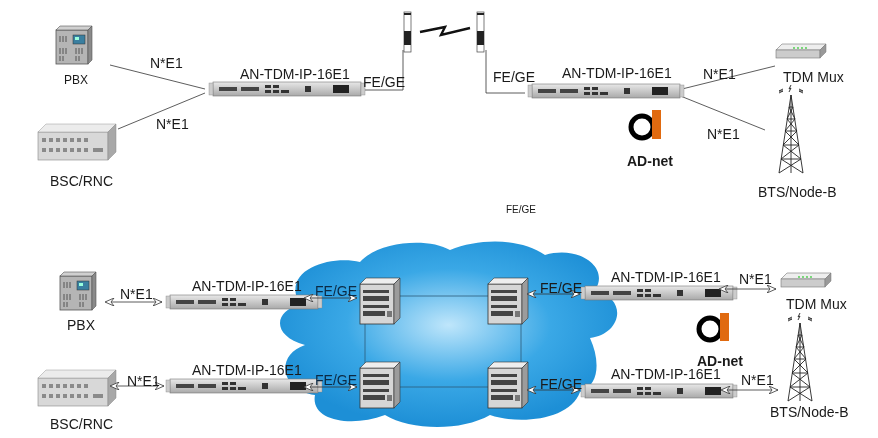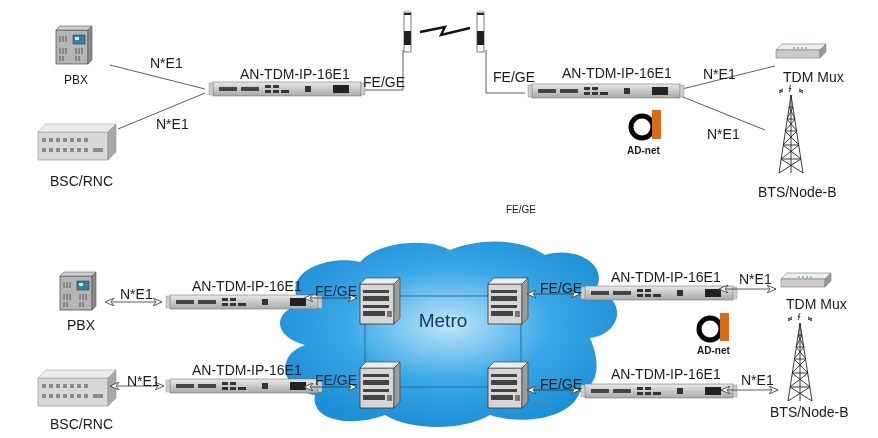--- a/index.html
+++ b/index.html
@@ -1,20 +1,20 @@
 <!DOCTYPE html>
 <html><head>
 <meta charset="utf-8">
 <style>
   html, body { margin:0; padding:0; background:#ffffff; }
   body { width:878px; height:438px; position:relative; overflow:hidden;
          font-family:"Liberation Sans", sans-serif; color:#1a1a1a; }
   .lbl { position:absolute; font-size:14px; white-space:nowrap; line-height:1; }
   .lbl.big { font-size:19px; color:#123a5a; text-align:center; line-height:1.1; }
-  .lbl.logo { font-weight:bold; font-size:10px; }
+  .lbl.logo { font-weight:bold; font-size:14px;margin-top:8px; }
   svg#diagram { position:absolute; left:0; top:0; }
 </style>
 </head>
 <body>
 
 <svg id="diagram" width="878" height="438" viewBox="0 0 878 438">
   <defs>
     <radialGradient id="cloudGrad" cx="50%" cy="45%" r="55%">
       <stop offset="0%" stop-color="#bfe6fb"></stop>
       <stop offset="55%" stop-color="#3aa8e6"></stop>
@@ -224,19 +224,18 @@
 <span class="lbl" style="left:127px;top:374px">N*E1</span>
 <span class="lbl" style="left:192px;top:279px">AN-TDM-IP-16E1</span>
 <span class="lbl" style="left:192px;top:363px">AN-TDM-IP-16E1</span>
 <span class="lbl" style="left:611px;top:270px">AN-TDM-IP-16E1</span>
 <span class="lbl" style="left:611px;top:367px">AN-TDM-IP-16E1</span>
 <span class="lbl" style="left:315px;top:284px;color:#0b2a44">FE/GE</span>
 <span class="lbl" style="left:315px;top:373px;color:#0b2a44">FE/GE</span>
 <span class="lbl" style="left:540px;top:281px">FE/GE</span>
 <span class="lbl" style="left:540px;top:377px">FE/GE</span>
 <div class="lbl big" style="left:368px;top:311px;width:150px">
-  <div>Metro</div>
 </div>
 <span class="lbl" style="left:739px;top:272px">N*E1</span>
 <span class="lbl" style="left:741px;top:373px">N*E1</span>
 <span class="lbl" style="left:786px;top:297px">TDM Mux</span>
 <span class="lbl" style="left:770px;top:405px">BTS/Node-B</span>
 <span class="lbl logo" style="left:697px;top:346px">AD-net</span>
 
 </body></html>

